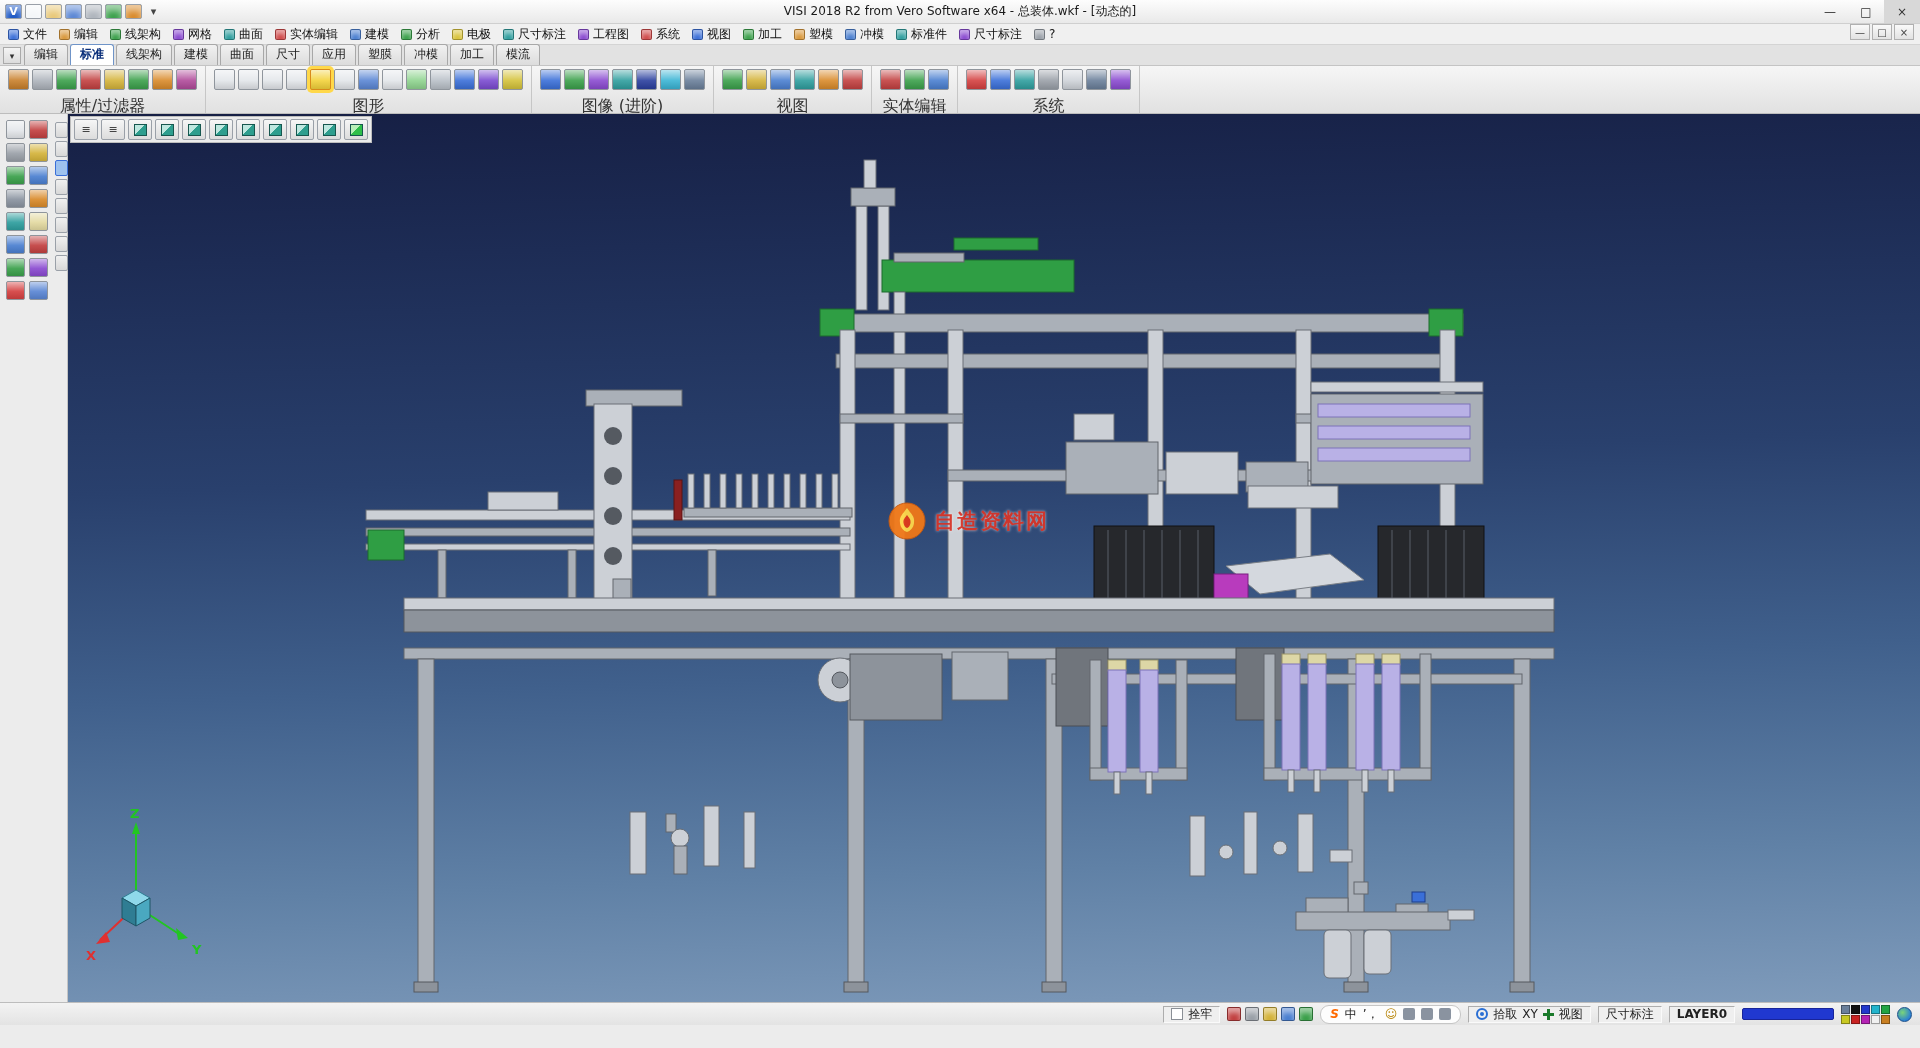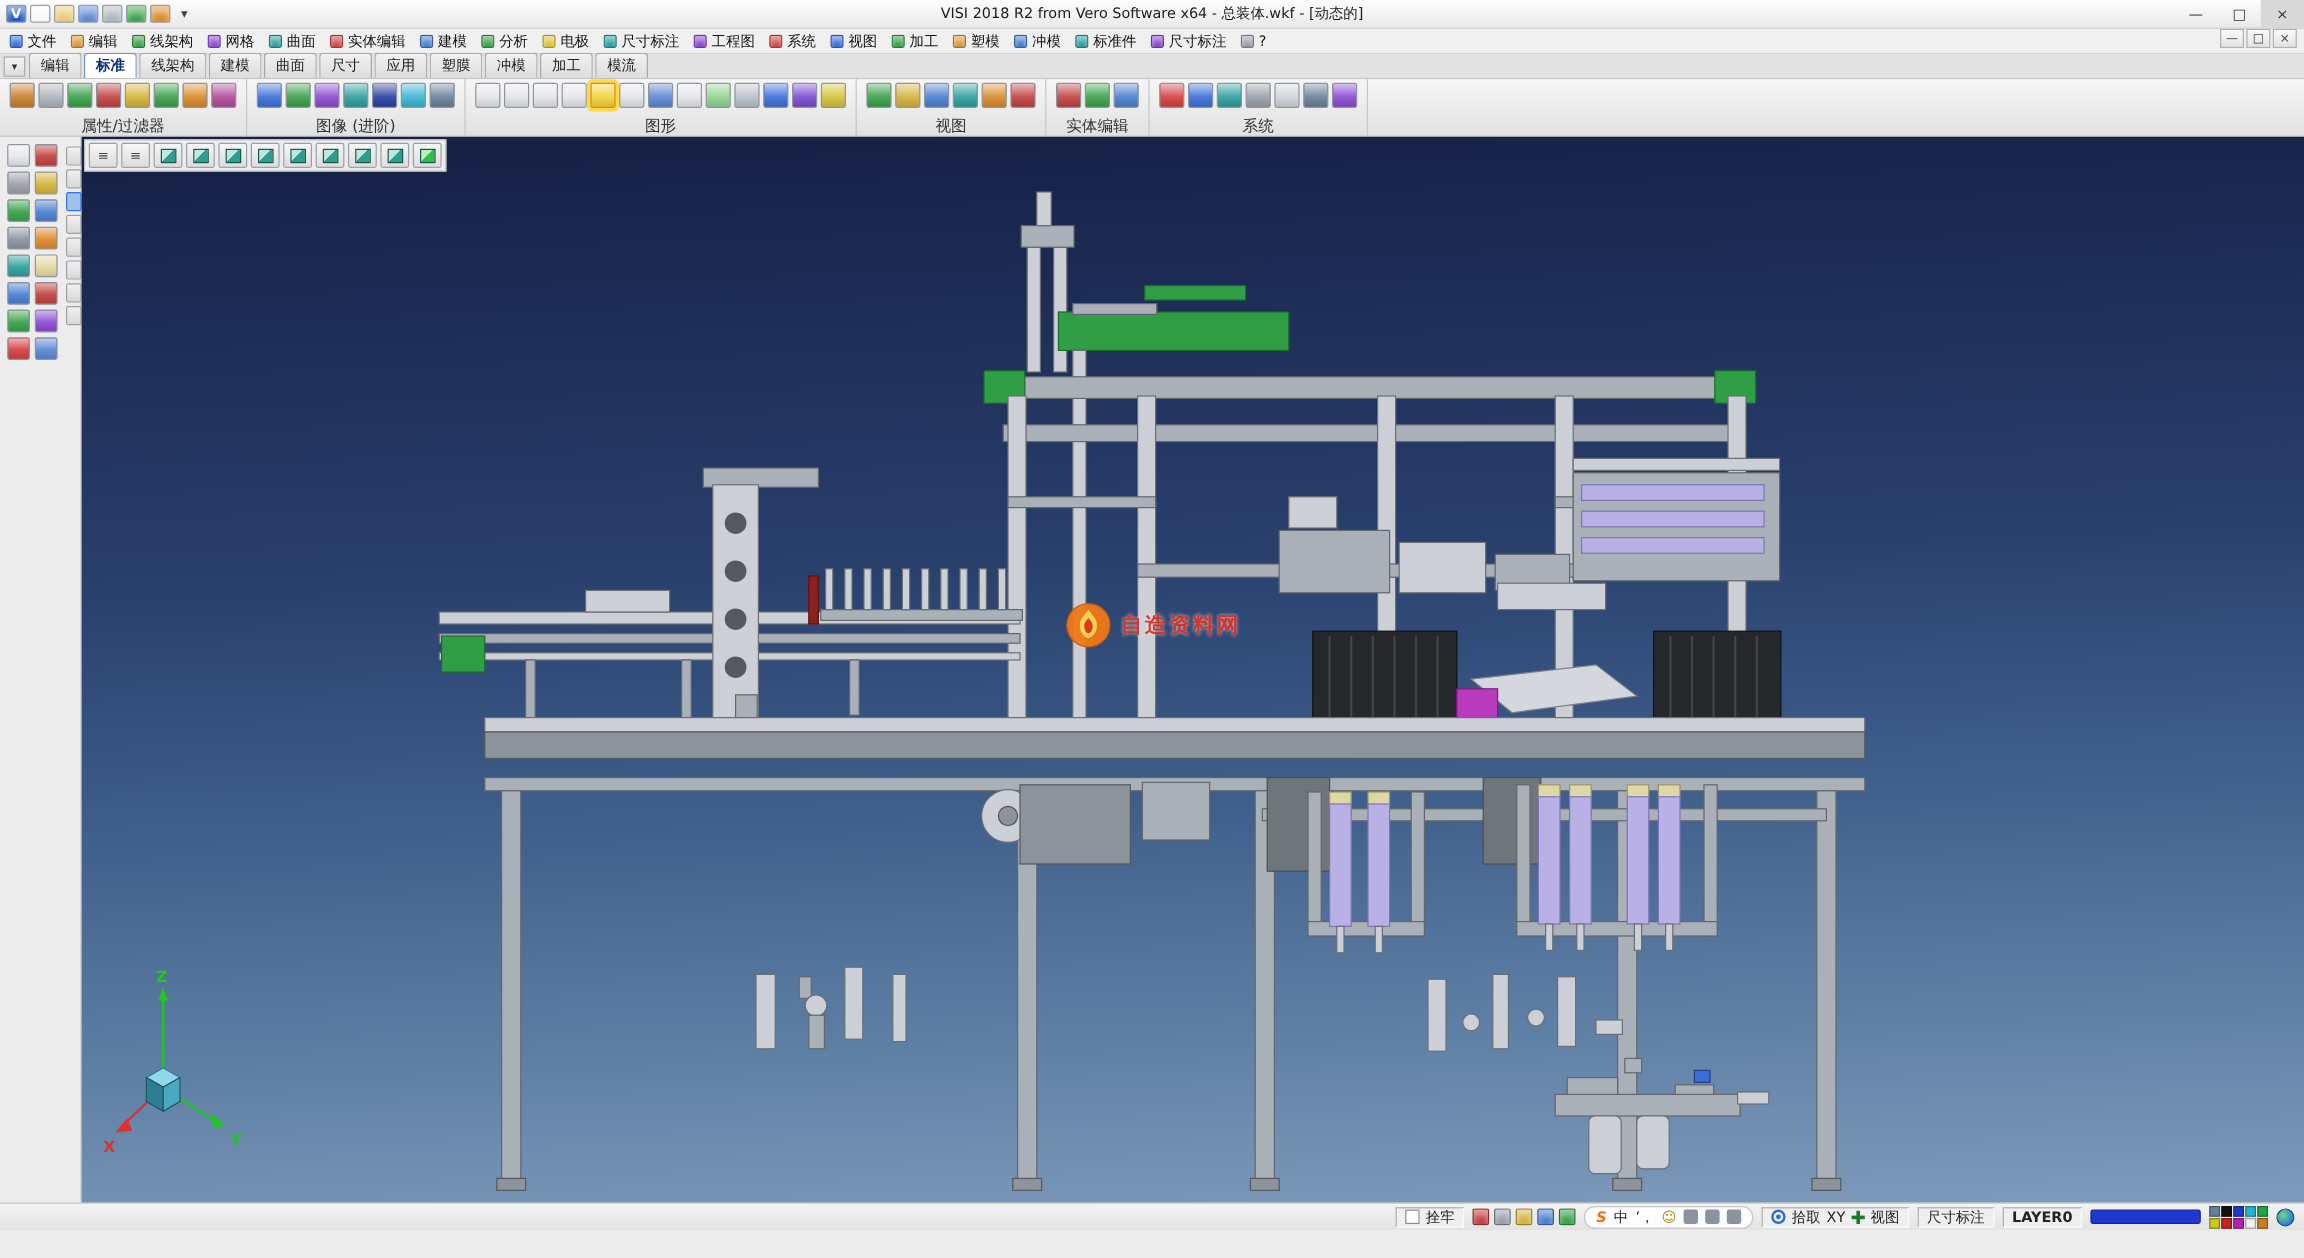--- a/index.html
+++ b/index.html
@@ -38,21 +38,21 @@
 
   
   .toolbar { height:48px; background:linear-gradient(#f6f6f6,#e1e1e1); border-bottom:1px solid #bdbdbd; display:flex; }
   .tgroup { display:flex; flex-direction:column; align-items:center; justify-content:space-between;
     padding:3px 8px 1px; border-right:1px solid #c6c6c6; }
   .ticons { display:flex; gap:3px; align-items:center; }
   .ticon { width:21px; height:21px; border-radius:2px; border:1px solid #8f959c; position:relative; overflow:hidden; }
   .ticon::after { content:""; position:absolute; inset:0;
     background:linear-gradient(180deg,rgba(255,255,255,.65),rgba(255,255,255,.1) 55%,rgba(0,0,0,.12)); }
   .ticon.active { box-shadow:0 0 0 3px #ffd84a; border-color:#d98a1a; }
-  .tglabel { font-size:13px; color:#333; line-height:12px; }
+  .tglabel { font-size:16px; color:#333; line-height:12px; }
 
   
   .workarea { display:flex; height:888px; }
   .left-toolbar { width:68px; background:#ececec; border-right:1px solid #c4c4c4; display:flex; }
   .lt-grid { display:grid; grid-template-columns:20px 20px; gap:4px 3px; padding:6px 2px 0 6px; align-content:start; }
   .lt-icon { width:19px; height:19px; border-radius:2px; border:1px solid #8f959c; position:relative; overflow:hidden; }
   .lt-icon::after { content:""; position:absolute; inset:0;
     background:linear-gradient(180deg,rgba(255,255,255,.6),rgba(255,255,255,.08) 55%,rgba(0,0,0,.1)); }
   .lt-strip { display:flex; flex-direction:column; gap:3px; padding-top:8px; margin-left:4px; }
   .strip-btn { width:13px; height:16px; background:linear-gradient(#f0f0f0,#d8d8d8); border:1px solid #9aa0a8; border-radius:2px; }
@@ -63,21 +63,21 @@
   .machine { position:absolute; left:0; top:0; }
 
   .viewrow { position:absolute; left:2px; top:2px; display:flex; gap:3px; align-items:center;
     background:#ececec; border:1px solid #bdbdbd; padding:2px 3px; }
   .vicon { width:24px; height:21px; border:1px solid #9aa0a8; border-radius:2px;
     background:linear-gradient(#f6f6f6,#dcdcdc); display:flex; align-items:center; justify-content:center; }
   .vicon .cube { width:13px; height:12px; border:1px solid #17574f; }
   .vicon .list { font-size:11px; color:#444; line-height:1; }
 
   .watermark { position:absolute; left:820px; top:388px; display:flex; align-items:center; gap:8px; opacity:.95; }
-  .wm-text { color:#d8362a; font-weight:bold; font-size:18px; letter-spacing:2px;
+  .wm-text { color:#d8362a; font-weight:bold; font-size:21px; letter-spacing:2px;
     text-shadow:0 0 3px rgba(255,255,255,.75); }
 
   .triad { position:absolute; left:16px; top:688px; }
   .triad text { font-size:13px; font-weight:bold; }
 
   
   .statusbar { height:46px; }
   .srow { height:23px; display:flex; align-items:center; gap:7px; padding:0 8px;
     background:linear-gradient(#f3f3f3,#e3e3e3); border-top:1px solid #bdbdbd; font-size:12px; color:#222; }
   .spacer { flex:1; }
@@ -234,47 +234,47 @@
         <div class="ticon" style="background: rgb(194, 64, 64);"></div>
         <div class="ticon" style="background: rgb(212, 179, 58);"></div>
         <div class="ticon" style="background: rgb(58, 160, 74);"></div>
         <div class="ticon" style="background: rgb(217, 138, 42);"></div>
         <div class="ticon" style="background: rgb(176, 74, 154);"></div>
       </div>
       <div class="tglabel">属性/过滤器</div>
     </div>
     <div class="tgroup">
       <div class="ticons">
-        <div class="ticon" style="background: rgb(58, 111, 216);"></div>
-        <div class="ticon" style="background: rgb(58, 160, 74);"></div>
-        <div class="ticon" style="background: rgb(138, 74, 208);"></div>
-        <div class="ticon" style="background: rgb(46, 158, 158);"></div>
-        <div class="ticon" style="background: rgb(42, 63, 158);"></div>
-        <div class="ticon" style="background: rgb(58, 180, 212);"></div>
-        <div class="ticon" style="background: rgb(106, 127, 154);"></div>
-      </div>
-      <div class="tglabel">图像 (进阶)</div>
-    </div>
-    <div class="tgroup">
-      <div class="ticons">
         <div class="ticon" style="background: rgb(227, 230, 234);"></div>
         <div class="ticon" style="background: rgb(227, 230, 234);"></div>
         <div class="ticon" style="background: rgb(227, 230, 234);"></div>
         <div class="ticon" style="background: rgb(227, 230, 234);"></div>
         <div class="ticon active" style="background: rgb(243, 210, 58);"></div>
         <div class="ticon" style="background: rgb(227, 230, 234);"></div>
         <div class="ticon" style="background: rgb(90, 134, 212);"></div>
         <div class="ticon" style="background: rgb(227, 230, 234);"></div>
         <div class="ticon" style="background: rgb(143, 212, 143);"></div>
         <div class="ticon" style="background: rgb(185, 192, 200);"></div>
         <div class="ticon" style="background: rgb(58, 111, 216);"></div>
         <div class="ticon" style="background: rgb(122, 74, 208);"></div>
         <div class="ticon" style="background: rgb(212, 194, 58);"></div>
       </div>
       <div class="tglabel">图形</div>
+    </div>
+    <div class="tgroup">
+      <div class="ticons">
+        <div class="ticon" style="background: rgb(58, 111, 216);"></div>
+        <div class="ticon" style="background: rgb(58, 160, 74);"></div>
+        <div class="ticon" style="background: rgb(138, 74, 208);"></div>
+        <div class="ticon" style="background: rgb(46, 158, 158);"></div>
+        <div class="ticon" style="background: rgb(42, 63, 158);"></div>
+        <div class="ticon" style="background: rgb(58, 180, 212);"></div>
+        <div class="ticon" style="background: rgb(106, 127, 154);"></div>
+      </div>
+      <div class="tglabel">图像 (进阶)</div>
     </div>
     <div class="tgroup">
       <div class="ticons">
         <div class="ticon" style="background: rgb(58, 160, 74);"></div>
         <div class="ticon" style="background: rgb(212, 179, 58);"></div>
         <div class="ticon" style="background: rgb(74, 127, 208);"></div>
         <div class="ticon" style="background: rgb(46, 158, 158);"></div>
         <div class="ticon" style="background: rgb(217, 138, 42);"></div>
         <div class="ticon" style="background: rgb(194, 64, 64);"></div>
       </div>

